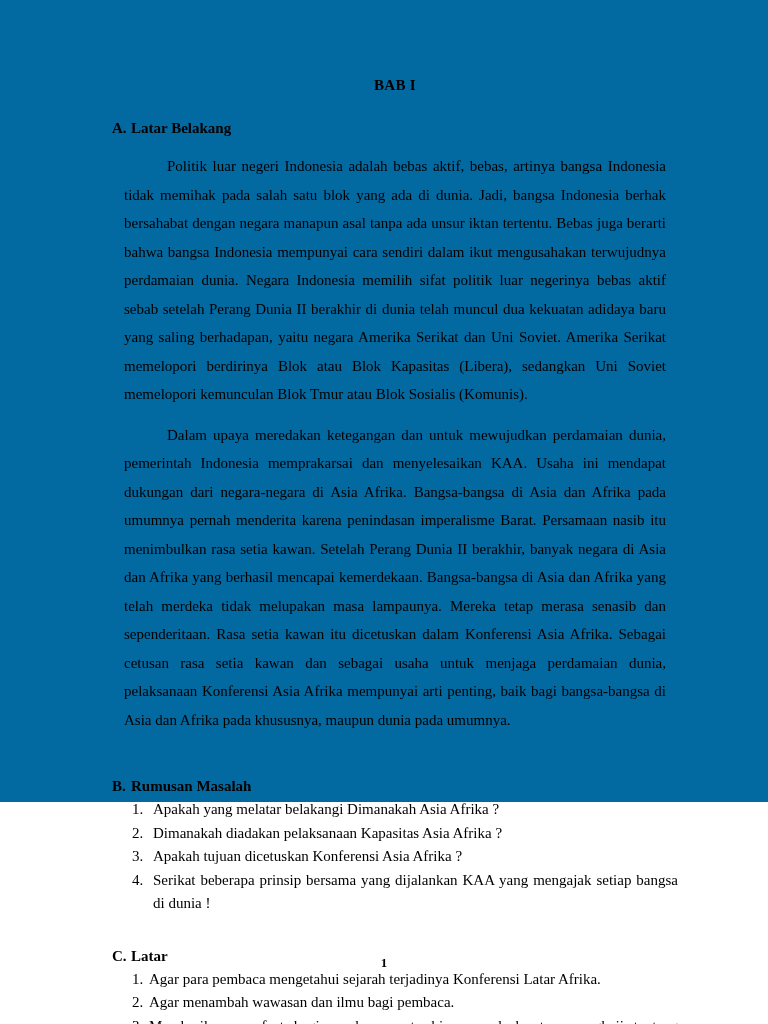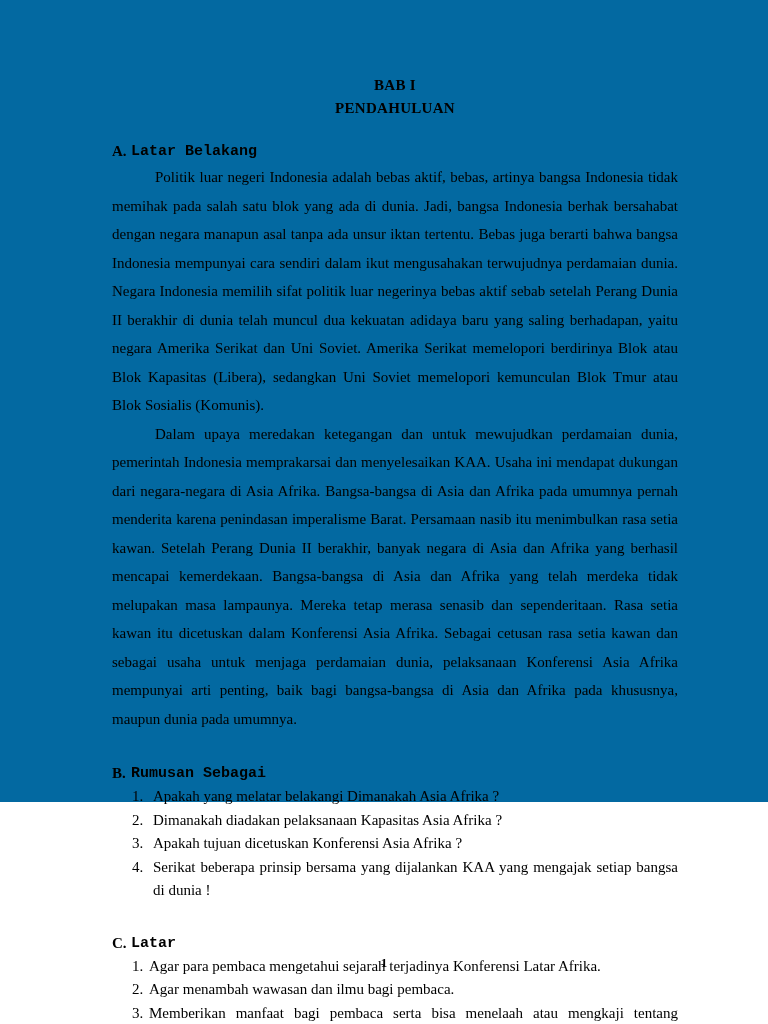--- a/index.html
+++ b/index.html
@@ -50,29 +50,28 @@
     font-size: 15px;
     line-height: 23px;
     display: flex;
   }
   .section-title .letter {
     width: 19px;
     flex: 0 0 19px;
   }
   .section-title .stitle {
     flex: 1;
-    font-family: Liberation Mono, monospace;
   }
 
   p.body-par {
     font-size: 15px;
     line-height: 28.5px;
     text-align: justify;
     text-indent: 43px;
-    margin: 0;
+    margin: 12px;
     hyphens: none;
   }
   .spacer-md { height: 20px; }
   .spacer-lg { height: 29px; }
 
   ol.qlist {
     list-style: none;
     margin: 0;
     padding: 0;
   }
@@ -113,39 +112,38 @@
   }
 </style>
 </head>
 <body>
 
 <div class="page">
 
   <div class="content">
 
     <div class="chapter-head">BAB I</div>
-    <div class="chapter-head second">PENDAHULUAN</div>
 
     <div class="spacer-md"></div>
 
     <div class="section">
       <div class="section-title">
         <span class="letter">A.</span>
         <span class="stitle">Latar Belakang</span>
       </div>
       <p class="body-par">Politik luar negeri Indonesia adalah bebas aktif, bebas, artinya bangsa Indonesia tidak memihak pada salah satu blok yang ada di dunia. Jadi, bangsa Indonesia berhak bersahabat dengan negara manapun asal tanpa ada unsur iktan tertentu. Bebas juga berarti bahwa bangsa Indonesia mempunyai cara sendiri dalam ikut mengusahakan terwujudnya perdamaian dunia. Negara Indonesia memilih sifat politik luar negerinya bebas aktif sebab setelah Perang Dunia II berakhir di dunia telah muncul dua kekuatan adidaya baru yang saling berhadapan, yaitu negara Amerika Serikat dan Uni Soviet. Amerika Serikat memelopori berdirinya Blok atau Blok Kapasitas (Libera), sedangkan Uni Soviet memelopori kemunculan Blok Tmur atau Blok Sosialis (Komunis).</p>
       <p class="body-par">Dalam upaya meredakan ketegangan dan untuk mewujudkan perdamaian dunia, pemerintah Indonesia memprakarsai dan menyelesaikan KAA. Usaha ini mendapat dukungan dari negara-negara di Asia Afrika. Bangsa-bangsa di Asia dan Afrika pada umumnya pernah menderita karena penindasan imperalisme Barat. Persamaan nasib itu menimbulkan rasa setia kawan. Setelah Perang Dunia II berakhir, banyak negara di Asia dan Afrika yang berhasil mencapai kemerdekaan. Bangsa-bangsa di Asia dan Afrika yang telah merdeka tidak melupakan masa lampaunya. Mereka tetap merasa senasib dan sependeritaan. Rasa setia kawan itu dicetuskan dalam Konferensi Asia Afrika. Sebagai cetusan rasa setia kawan dan sebagai usaha untuk menjaga perdamaian dunia, pelaksanaan Konferensi Asia Afrika mempunyai arti penting, baik bagi bangsa-bangsa di Asia dan Afrika pada khususnya, maupun dunia pada umumnya.</p>
     </div>
 
     <div class="spacer-lg"></div>
 
     <div class="section">
       <div class="section-title">
         <span class="letter">B.</span>
-        <span class="stitle">Rumusan Sebagai</span>
+        <span class="stitle">Rumusan Masalah</span>
       </div>
       <ol class="qlist b">
         <li>
           <span class="num">1.</span>
           <span class="txt">Apakah yang melatar belakangi Dimanakah Asia Afrika ?</span>
         </li>
         <li>
           <span class="num">2.</span>
           <span class="txt">Dimanakah diadakan pelaksanaan Kapasitas Asia Afrika ?</span>
         </li>

